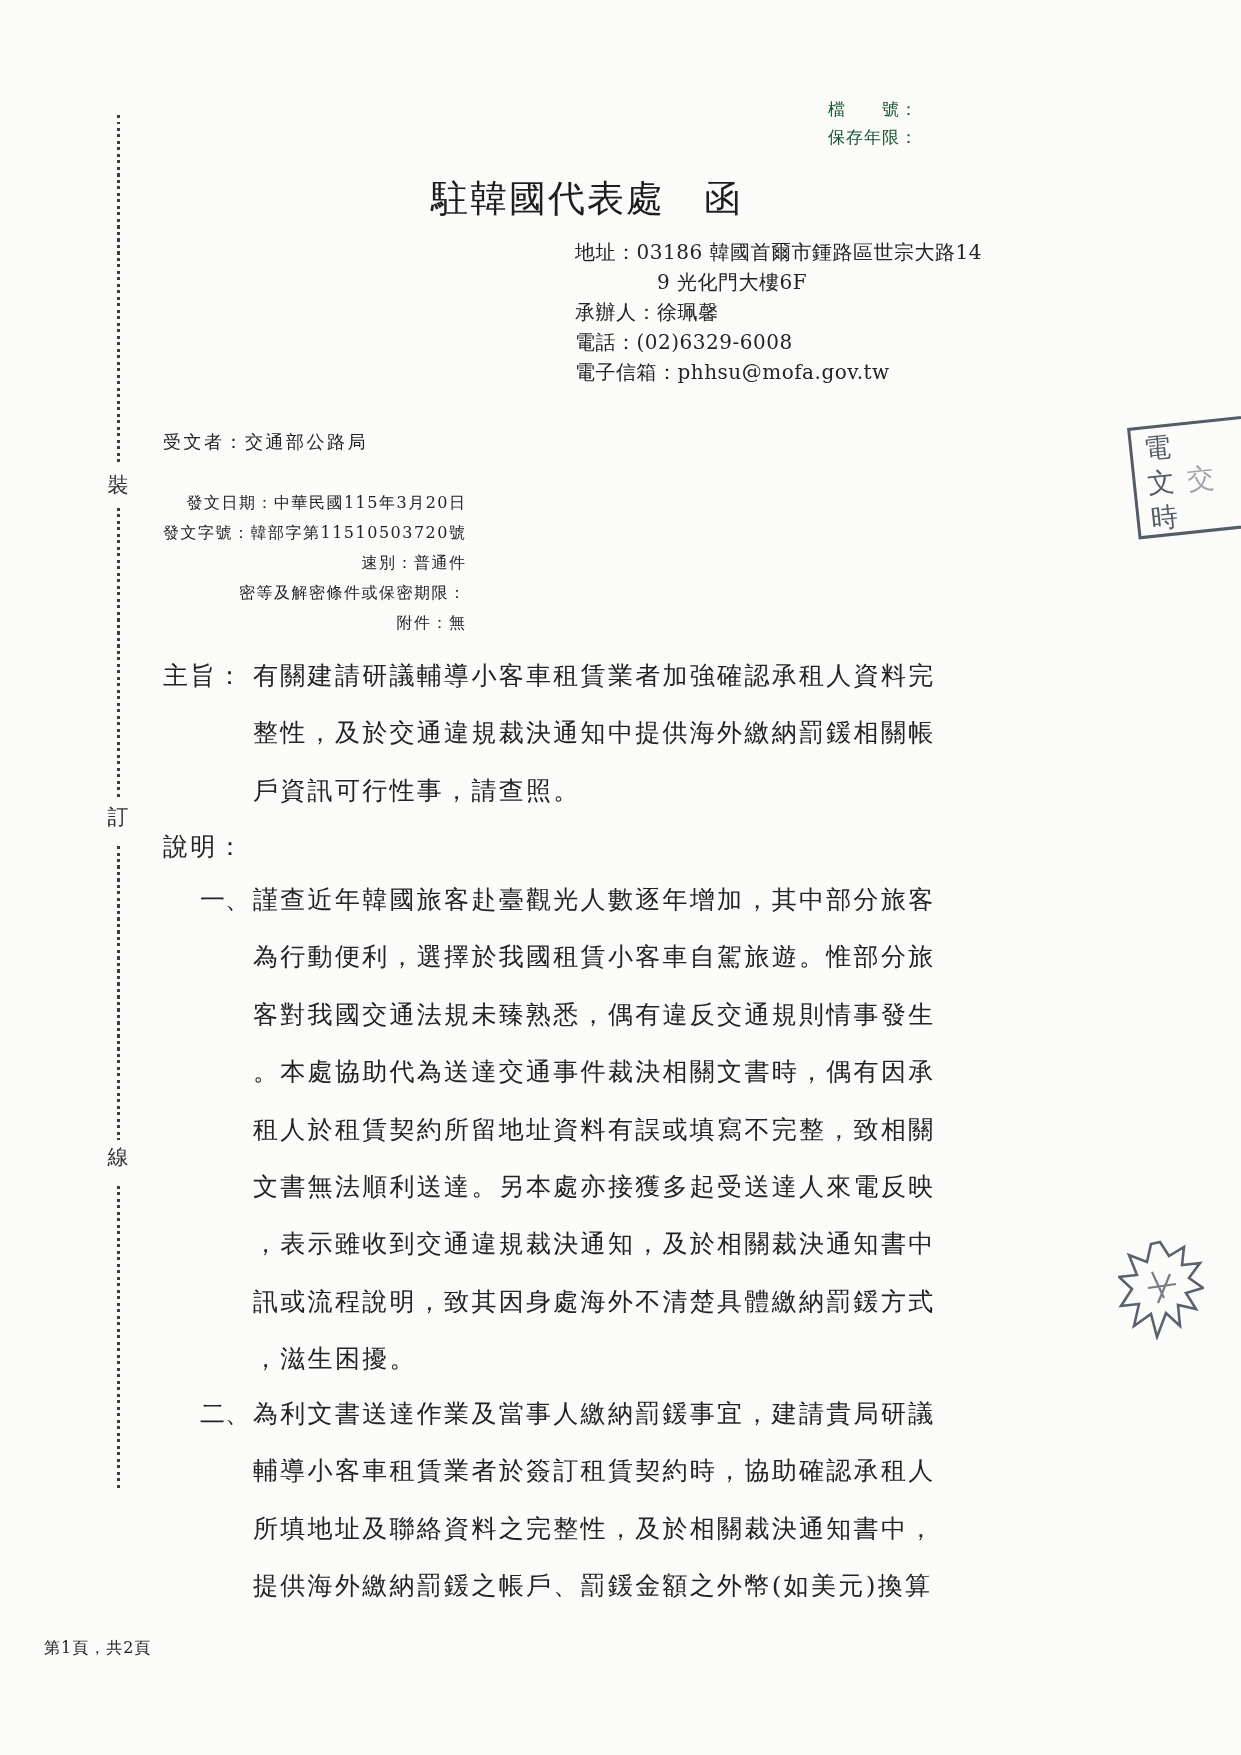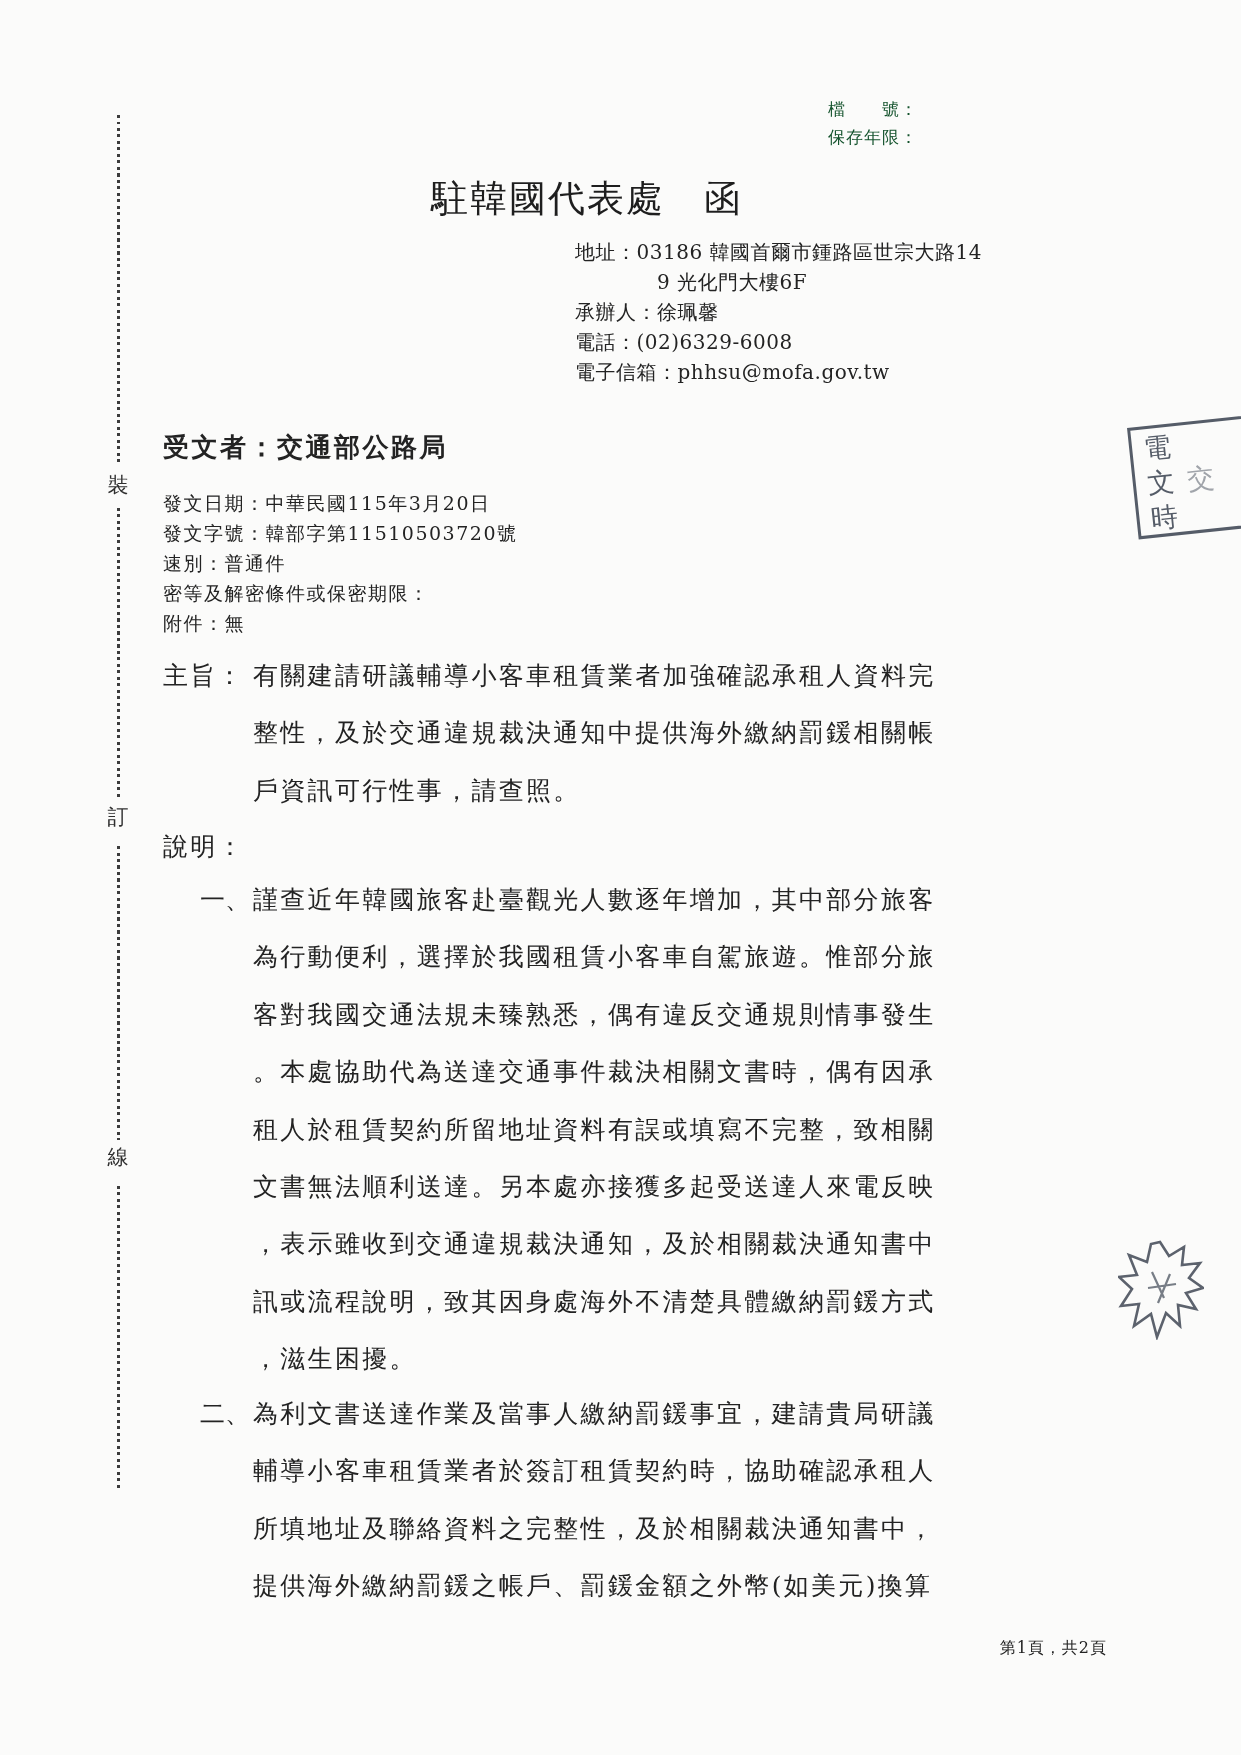--- a/index.html
+++ b/index.html
@@ -18,39 +18,39 @@
   .file-info{left:828px;top:95px;font-size:17px;line-height:28px;letter-spacing:1px;color:#14532d;}
 
   
   .doc-title{left:423px;top:166px;font-size:37px;letter-spacing:2px;font-weight:normal;margin:8px;color:#1e1e1e;}
 
   
   .sender-block{left:563px;top:237px;font-size:20px;line-height:30px;letter-spacing:0.5px;margin-left:12px;}
   .sender-indent{padding-left:82px;}
 
   
-  .recipient{left:163px;top:430px;font-size:26px;letter-spacing:2.5px;font-weight:bold;}
+  .recipient{left:163px;top:430px;font-size:18px;letter-spacing:2.5px;}
 
   
-  .meta-block{left:163px;top:488px;font-size:19px;line-height:30px;letter-spacing:1.5px;}
+  .meta-block{left:163px;top:488px;font-size:16px;line-height:30px;letter-spacing:1.5px;text-align:right;}
 
   
   .body-text{font-size:25px;letter-spacing:2.3px;line-height:57.4px;}
   .subject-block{left:163px;top:647px;}
   .subject-label{display:inline-block;width:90px;letter-spacing:2px;}
   .subject-block .indent{margin-left:90px;}
   .explain-label{left:163px;top:818px;}
   .item-1{left:200px;top:871px;}
   .item-2{left:200px;top:1385px;}
   .item-num{display:inline-block;width:53px;letter-spacing:0;}
   .item .indent{margin-left:53px;}
   .bline{height:57.4px;line-height:57.4px;white-space:nowrap;}
 
   
-  .page-footer{left:0;top:1638px;width:1107px;text-align:right;font-size:16px;letter-spacing:1px;}
+  .page-footer{left:0;top:1638px;width:1107px;text-align:left;font-size:16px;letter-spacing:1px;padding-left:44px;}
 
   
   .mline{left:117px;width:3px;background:repeating-linear-gradient(to bottom,#3c3c3c 0 3px,transparent 3px 6.5px);}
   .seg1{top:115px;height:350px;}
   .seg2{top:508px;height:292px;}
   .seg3{top:846px;height:294px;}
   .seg4{top:1186px;height:304px;}
   .bind-char{left:104px;width:28px;text-align:center;font-size:21px;line-height:26px;color:#2f2f2f;}
   .bc1{top:472px;} .bc2{top:804px;} .bc3{top:1144px;}
 

